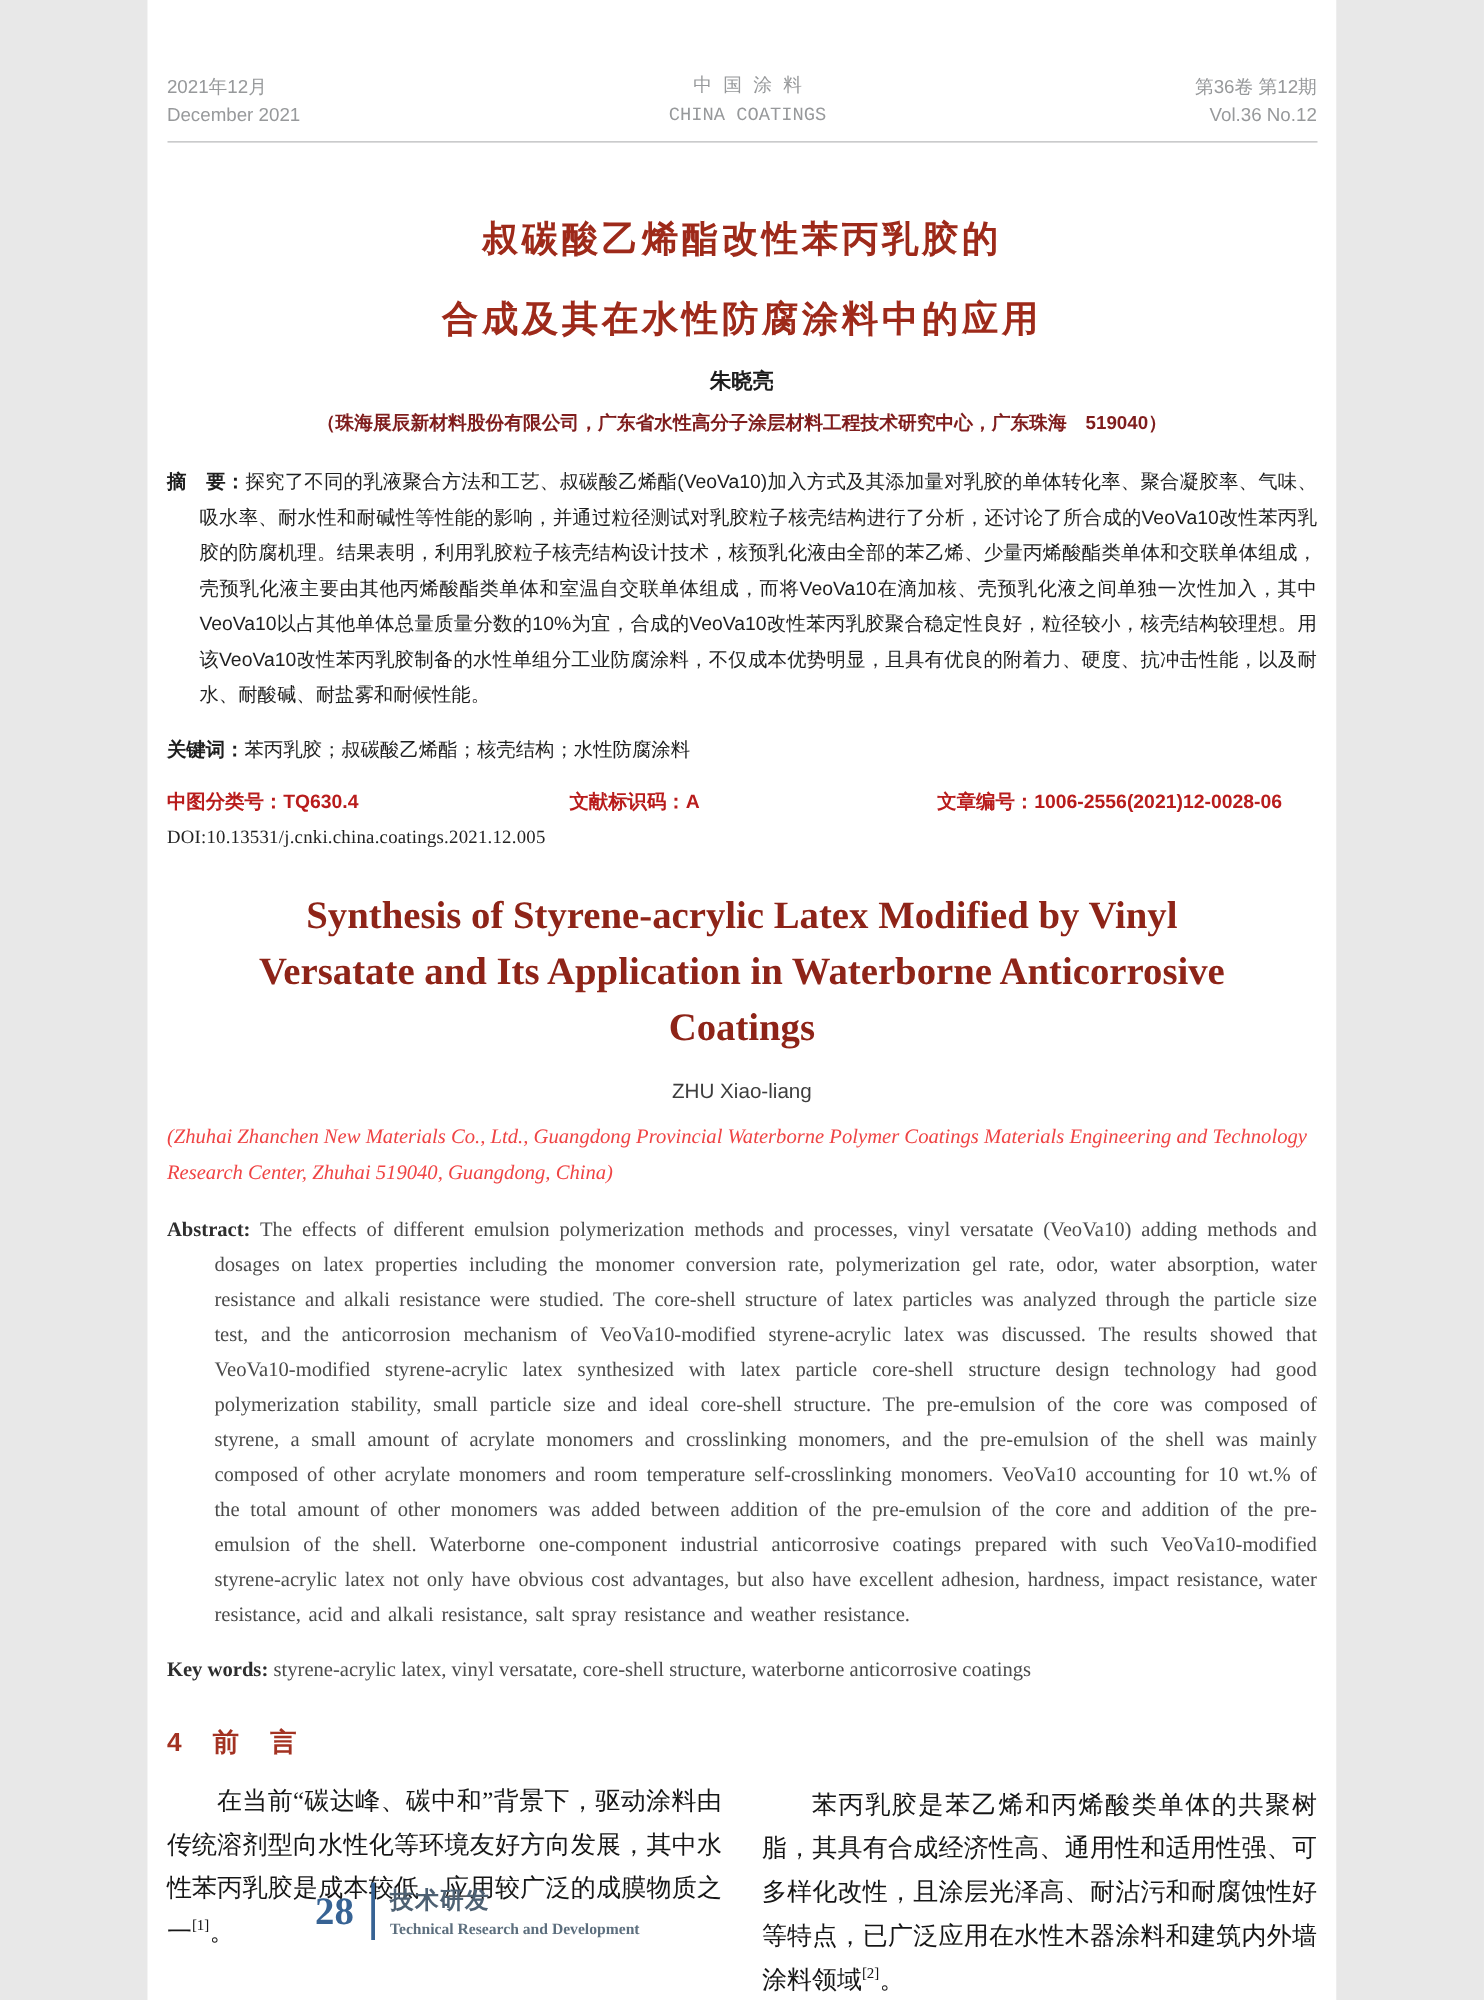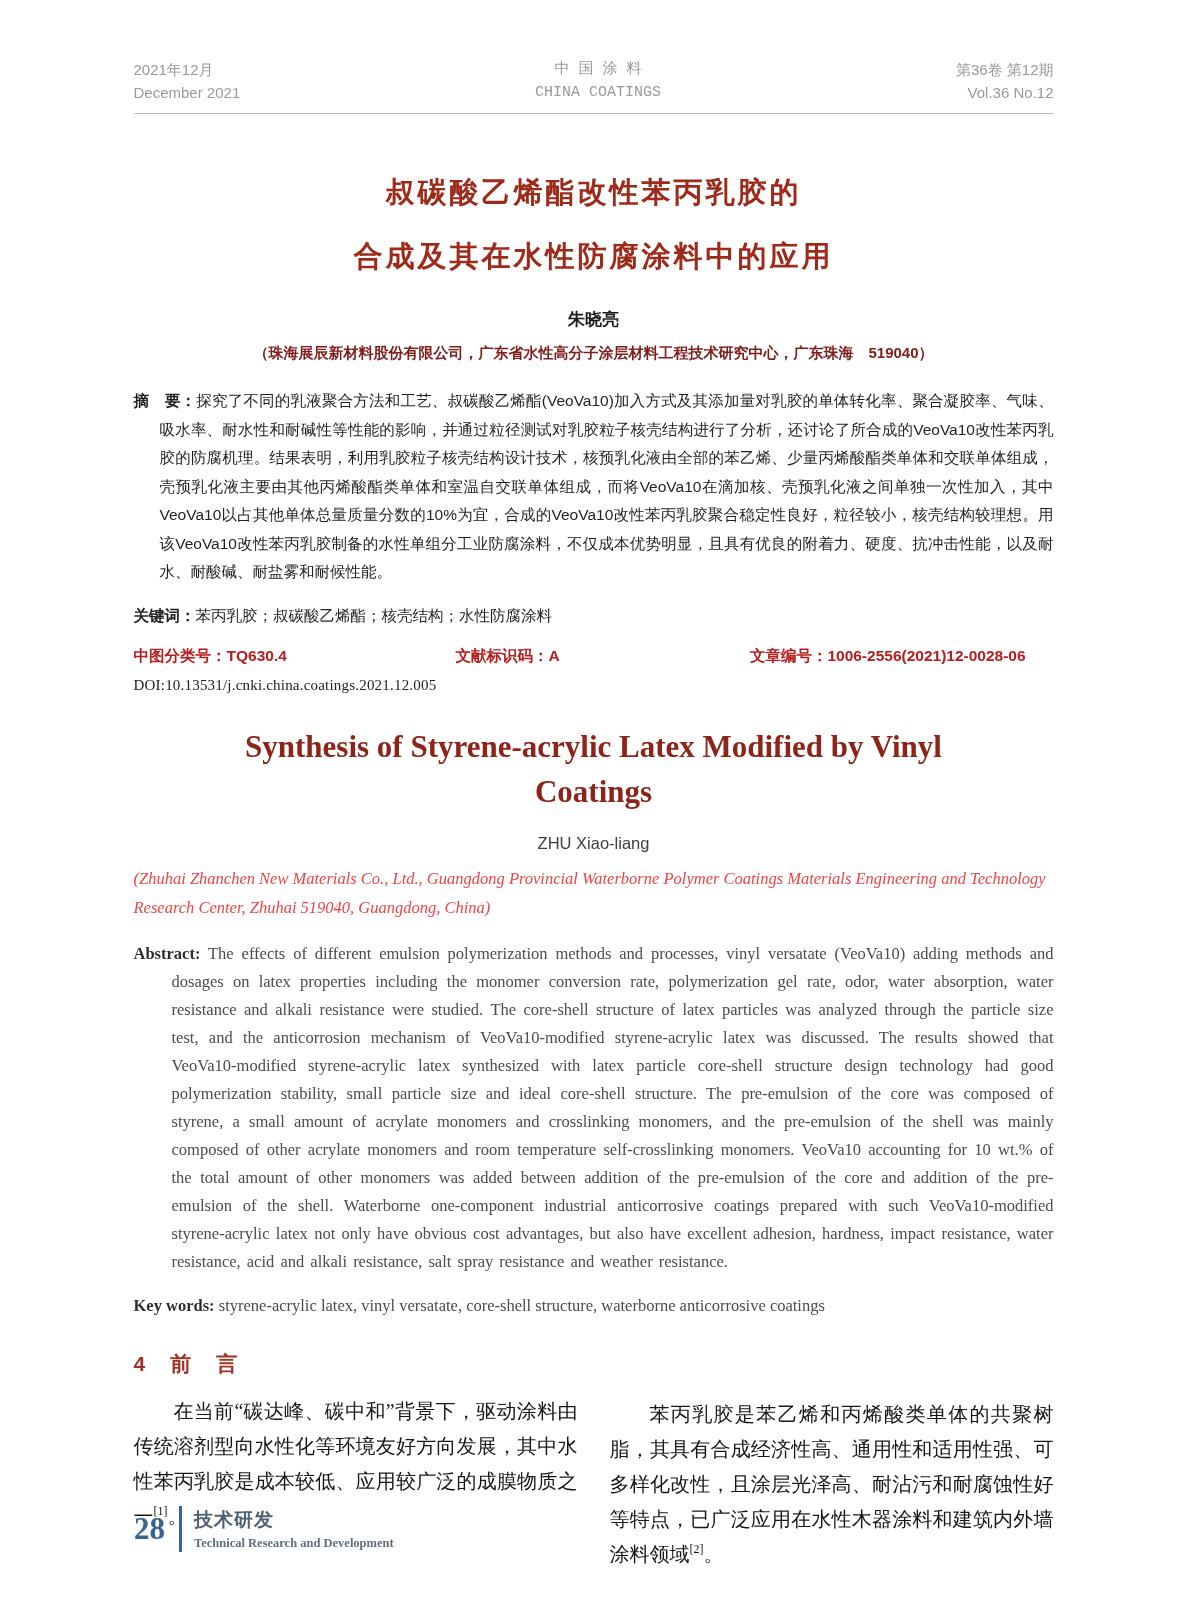--- a/index.html
+++ b/index.html
@@ -1,34 +1,34 @@
 <!DOCTYPE html>
 <html><head>
 <meta charset="utf-8">
 <style>
   html, body { margin: 0; padding: 0; background: #e8e8e8; }
   .page {
-    width: 1187px; height: 1600px; background: #ffffff;
+    width: 951px; height: 1600px; background: #ffffff;
     margin: 0 auto; position: relative; overflow: hidden;
     font-family: "Liberation Sans", sans-serif; color: #222;
   }
   .content { width: 920px; margin: 0 auto; padding-top: 58px; }
 
   
   .jheader { display: flex; justify-content: space-between; align-items: flex-end;
     color: #97999b; font-size: 15px; line-height: 23px; }
   .jheader .cell-center { text-align: center; font-family: Liberation Mono, monospace; }
   .jheader .cell-right { text-align: right; }
   .jheader-rule { border: none; border-top: 1.5px solid #b9babc; margin: 9px 0 0 0; }
 
   
   .cn-title { margin-top: 46px; text-align: center; color: #9e2a1a;
     font-size: 29px; font-weight: 800; line-height: 64px; letter-spacing: 3px;
     font-family: "Liberation Sans", sans-serif; }
-  .cn-author { margin-top: 20px; text-align: center; font-size: 17px; font-weight: 700; color: #1d1d1d; }
+  .cn-author { margin-top: 5px; text-align: center; font-size: 17px; font-weight: 700; color: #1d1d1d; }
   .cn-affil { margin-top: 13px; text-align: center; font-size: 15px; font-weight: 700; color: #7f1d1d; }
 
   
   .cn-abstract { margin-top: 24px; font-size: 15.5px; line-height: 28.5px;
     text-align: justify; color: #1f1f1f; padding-left: 26px; text-indent: -26px; }
   .cn-abstract .lbl { font-weight: 700; }
   .cn-keywords { margin-top: 1px; font-size: 15.5px; line-height: 28px; color: #1f1f1f; }
   .cn-keywords .lbl { font-weight: 700; }
 
   .meta-row { margin-top: 9px; display: grid; grid-template-columns: 35% 32% 33%;
@@ -108,20 +108,21 @@
 
     <div class="meta-row">
       <span>中图分类号：TQ630.4</span>
       <span>文献标识码：A</span>
       <span>文章编号：1006-2556(2021)12-0028-06</span>
     </div>
     <div class="doi-line">DOI:10.13531/j.cnki.china.coatings.2021.12.005</div>
 
     <div class="en-title">
       <div>Synthesis of Styrene-acrylic Latex Modified by Vinyl</div>
+      <div>Versatate and Its Application in Waterborne Anticorrosive</div>
       <div>Coatings</div>
     </div>
 
     <div class="en-author">ZHU Xiao-liang</div>
     <div class="en-affil">(Zhuhai Zhanchen New Materials Co., Ltd., Guangdong Provincial Waterborne Polymer Coatings Materials Engineering and Technology Research Center, Zhuhai 519040, Guangdong, China)</div>
 
     <p class="en-abstract"><span class="lbl">Abstract:</span> <span>The effects of different emulsion polymerization methods and processes, vinyl versatate (VeoVa10) adding methods and dosages on latex properties including the monomer conversion rate, polymerization gel rate, odor, water absorption, water resistance and alkali resistance were studied. The core-shell structure of latex particles was analyzed through the particle size test, and the anticorrosion mechanism of VeoVa10-modified styrene-acrylic latex was discussed. The results showed that VeoVa10-modified styrene-acrylic latex synthesized with latex particle core-shell structure design technology had good polymerization stability, small particle size and ideal core-shell structure. The pre-emulsion of the core was composed of styrene, a small amount of acrylate monomers and crosslinking monomers, and the pre-emulsion of the shell was mainly composed of other acrylate monomers and room temperature self-crosslinking monomers. VeoVa10 accounting for 10 wt.% of the total amount of other monomers was added between addition of the pre-emulsion of the core and addition of the pre-emulsion of the shell. Waterborne one-component industrial anticorrosive coatings prepared with such VeoVa10-modified styrene-acrylic latex not only have obvious cost advantages, but also have excellent adhesion, hardness, impact resistance, water resistance, acid and alkali resistance, salt spray resistance and weather resistance.</span></p>
 
     <p class="en-keywords"><span class="lbl">Key words:</span> <span>styrene-acrylic latex, vinyl versatate, core-shell structure, waterborne anticorrosive coatings</span></p>
 

